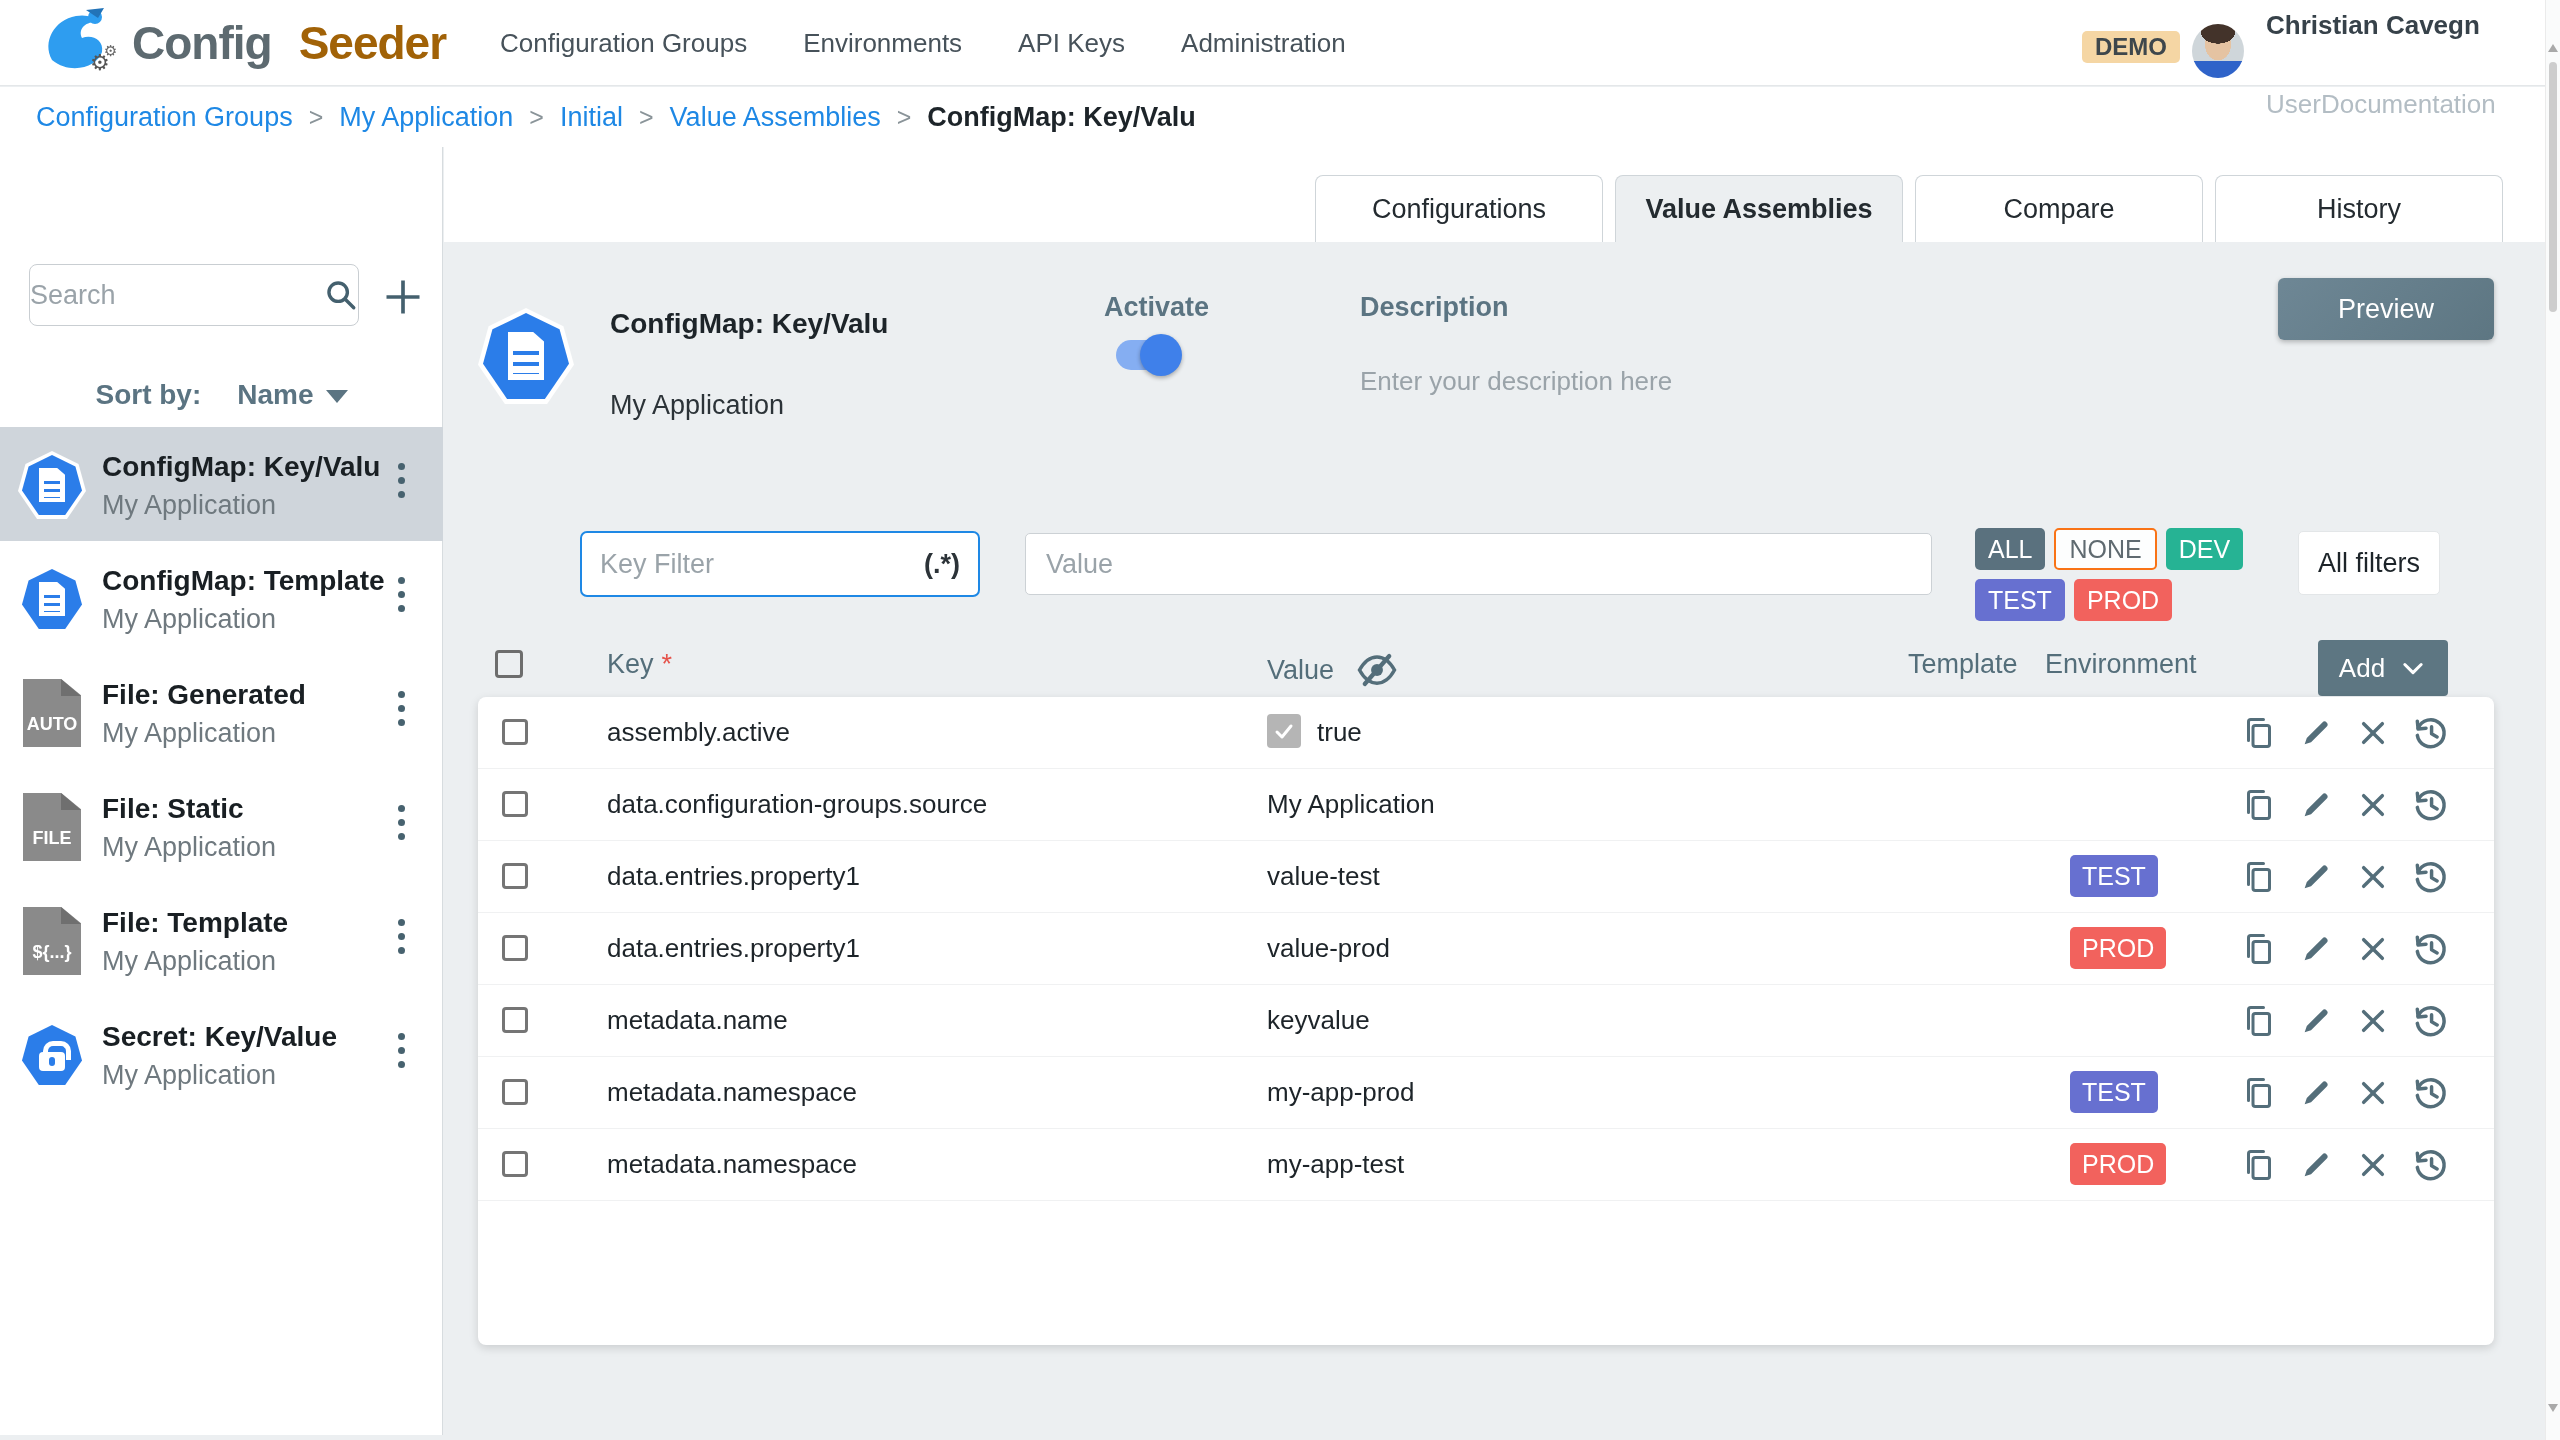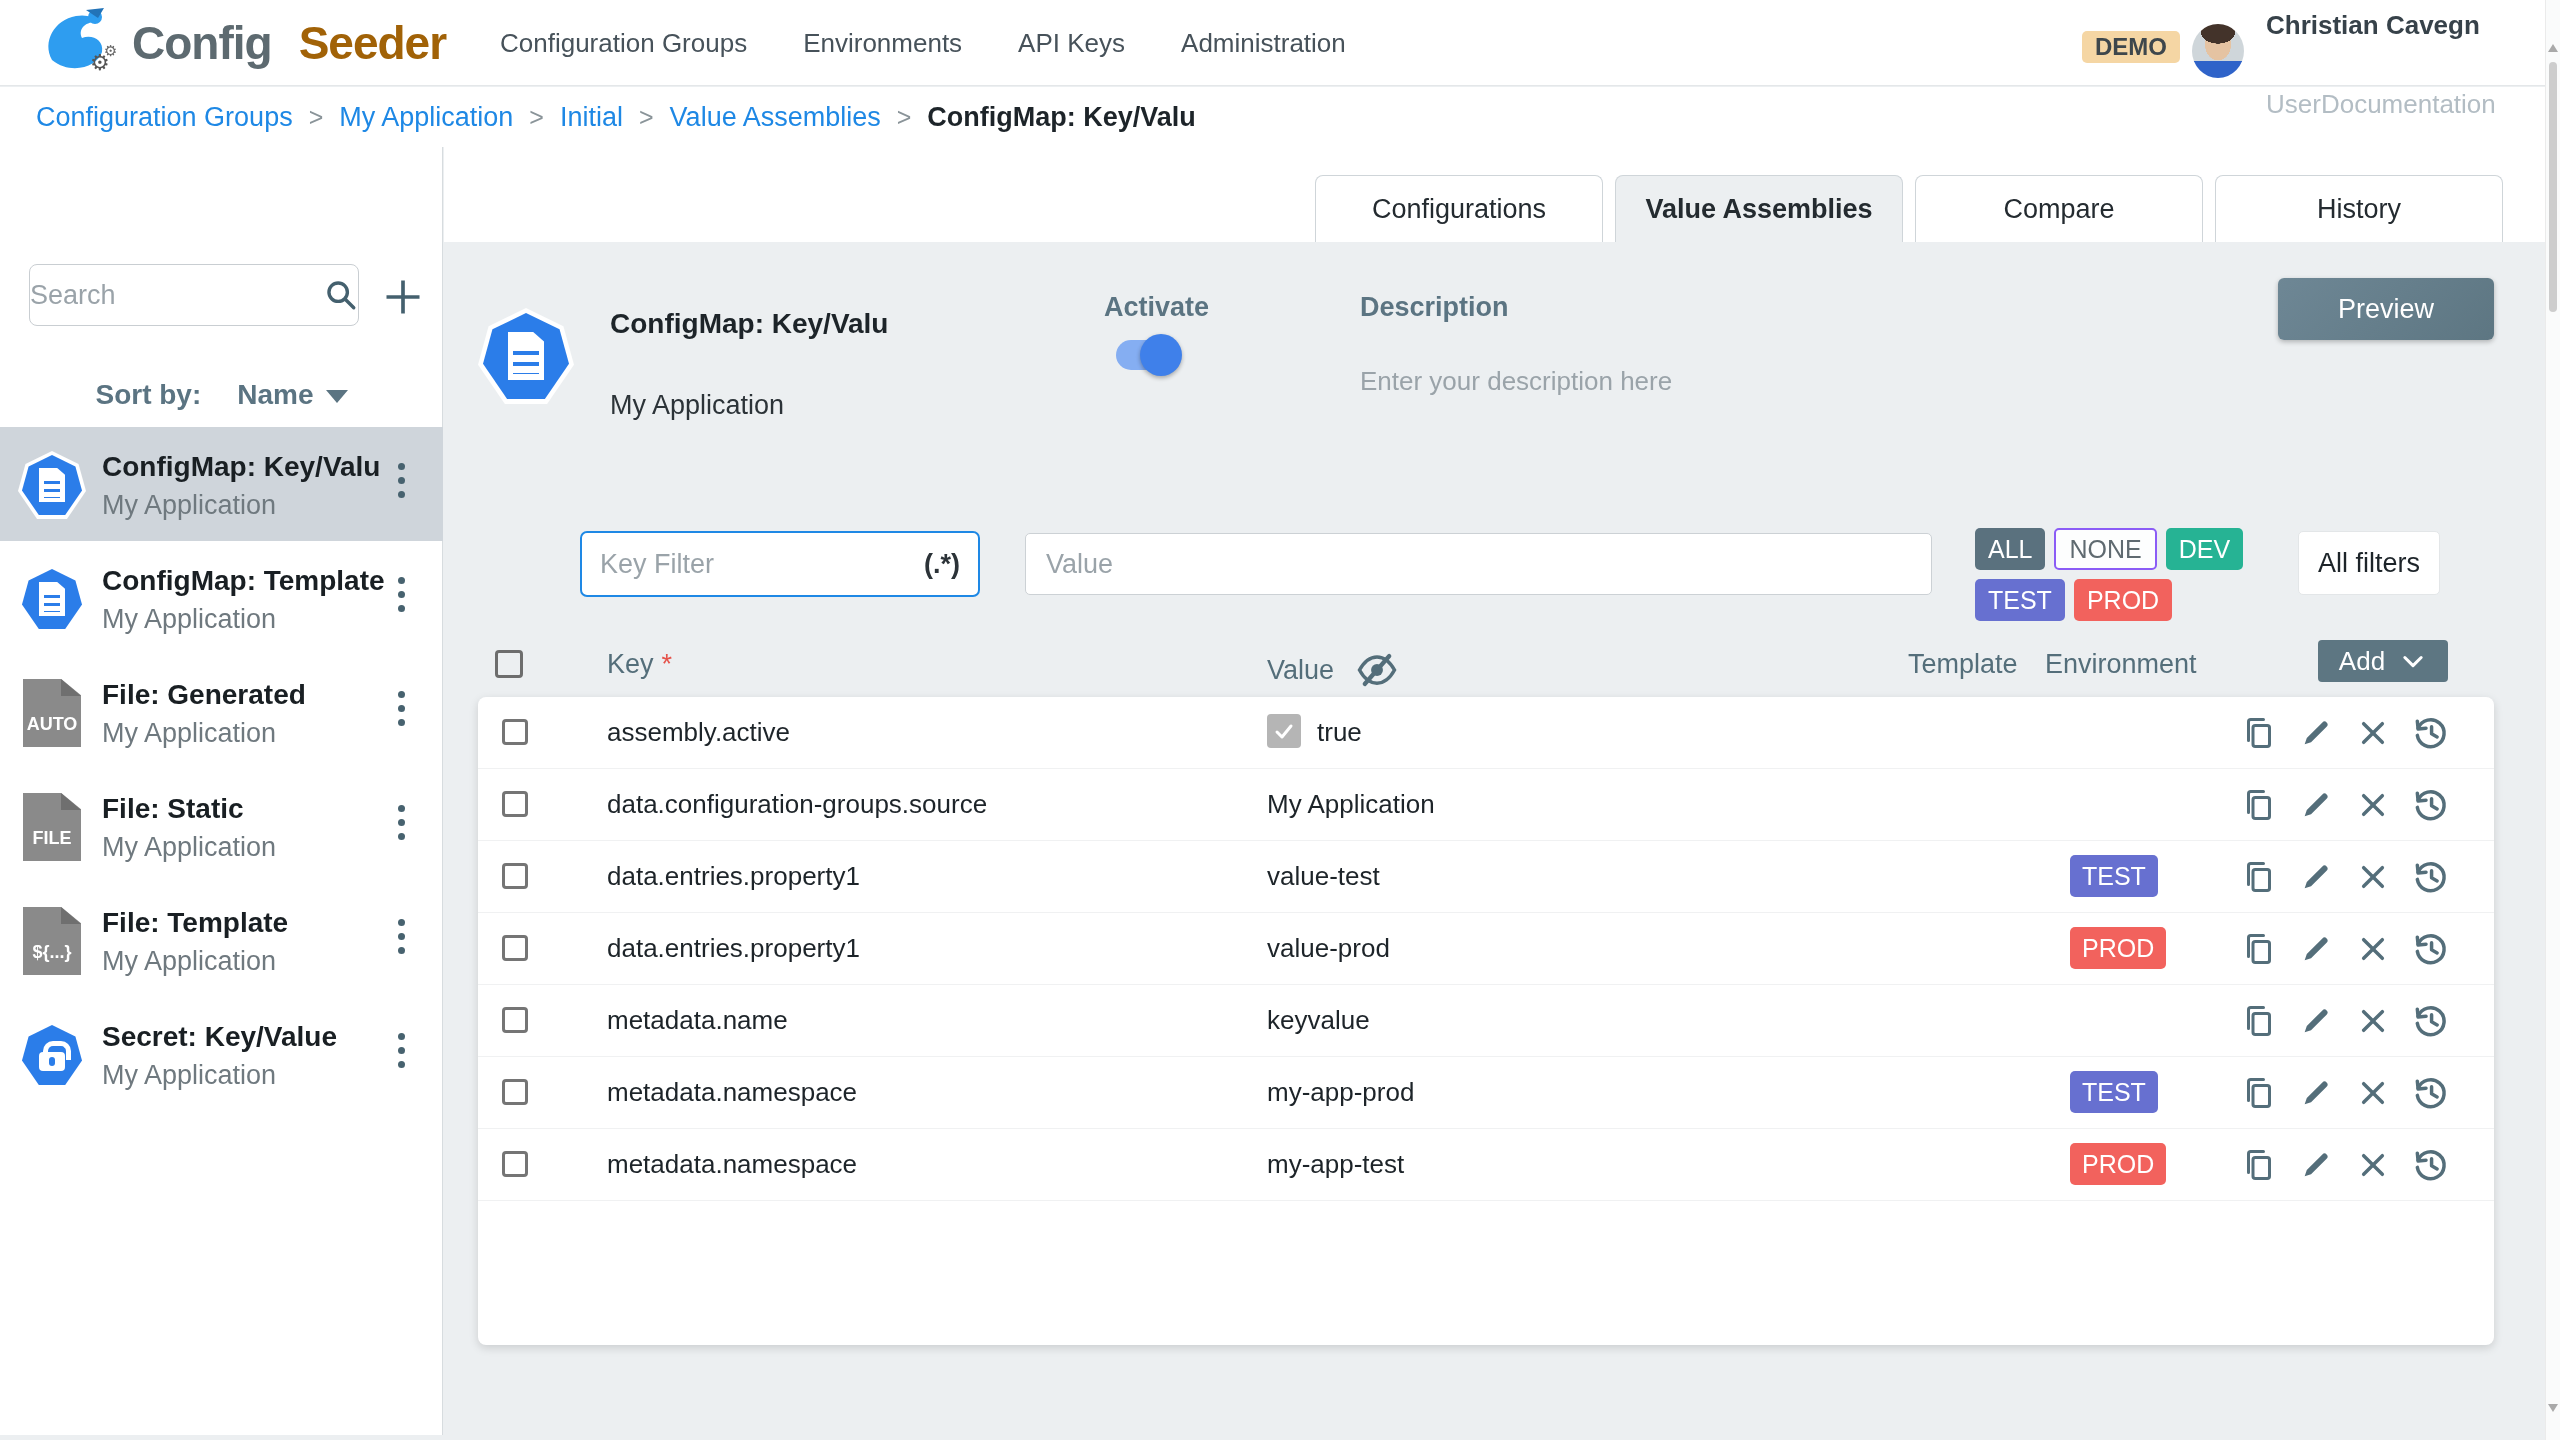--- a/index.html
+++ b/index.html
@@ -88,34 +88,34 @@
   
   .keyfilter-box { position:absolute; left:136px; top:289px; width:400px; height:66px; background:#fff; border:2px solid #1e88e5; border-radius:7px; display:flex; align-items:center; padding:0 18px; }
   .keyfilter-box input { border:none; outline:none; flex:1; min-width:0; font-size:27px; font-family:inherit; color:#333; }
   .keyfilter-box input::placeholder { color:#9aa3a9; }
   .key-suffix { font-size:27px; font-weight:bold; color:#2c3338; margin-left:8px; }
   .value-input { position:absolute; left:581px; top:291px; width:907px; height:62px; background:#fff; border:1px solid #ccd1d5; border-radius:5px; padding:0 20px; font-size:27px; font-family:inherit; color:#333; outline:none; }
   .value-input::placeholder { color:#9aa3a9; }
   .chips { position:absolute; left:1531px; top:286px; width:290px; display:flex; flex-wrap:wrap; gap:9px; }
   .chip { height:42px; padding:18px 13px; border-radius:5px; display:flex; align-items:center; font-size:25px; color:#fff; cursor:pointer; font-weight:500; }
   .chip.all { background:#5a717e; }
-  .chip.none { background:#fdfefe; border:2px solid #8b5cf6; color:#5f6a70; }
+  .chip.none { background:#fdfefe; border:2px solid #f97316; color:#5f6a70; }
   .chip.dev { background:#26b394; }
   .chip.test { background:#6770d0; }
   .chip.prod { background:#f2625d; }
   .all-filters-btn { position:absolute; left:1854px; top:289px; width:142px; height:64px; background:#fff; border:1px solid #e3e6e8; border-radius:5px; font-size:27px; color:#1d2429; font-family:inherit; cursor:pointer; }
 
   
   .thead-check { position:absolute; left:51px; top:408px; width:28px; height:28px; border:3px solid #6d6d6d; border-radius:4px; background:#fff0; cursor:pointer; }
   .th-key { position:absolute; left:163px; top:407px; font-size:27px; color:#546e7a; }
   .th-req { color:#e5534b; margin-left:8px; }
   .th-value { position:absolute; left:823px; top:407px; font-size:27px; color:#546e7a; display:flex; align-items:center; gap:22px; }
   .th-secured { position:absolute; left:1464px; top:407px; font-size:27px; color:#546e7a; }
   .th-env { position:absolute; left:1601px; top:407px; font-size:27px; color:#546e7a; }
-  .add-btn { position:absolute; left:1874px; top:398px; width:130px; height:42px; background:#5d7682; border:none; border-radius:4px; color:#fff; font-size:26px; font-family:inherit; display:flex; align-items:center; justify-content:center; gap:14px; cursor:pointer; }
+  .add-btn { position:absolute; left:1874px; top:398px; width:130px; height:56px; background:#5d7682; border:none; border-radius:4px; color:#fff; font-size:26px; font-family:inherit; display:flex; align-items:center; justify-content:center; gap:14px; cursor:pointer; }
 
   
   .card { position:absolute; left:34px; top:455px; width:2016px; height:648px; background:#fff; border-radius:8px; box-shadow:0 3px 10px rgba(0,0,0,.14); }
   .trow { position:relative; height:72px; border-bottom:1px solid #f0f1f2; }
   .row-check { position:absolute; left:24px; top:22px; width:26px; height:26px; border:3px solid #757575; border-radius:4px; cursor:pointer; }
   .cell-key { position:absolute; left:129px; top:20px; font-size:26px; color:#1d2429; }
   .cell-value { position:absolute; left:789px; top:20px; font-size:26px; color:#1d2429; display:flex; align-items:center; gap:16px; }
   .bool-check { width:34px; height:34px; background:#b5b5b5; border-radius:4px; display:flex; align-items:center; justify-content:center; margin-top:-4px; }
   .env-badge { position:absolute; left:1592px; top:14px; height:42px; padding:0 12px; border-radius:5px; color:#fff; font-size:25px; display:flex; align-items:center; font-weight:500; }
   .env-badge.test { background:#6770d0; }

